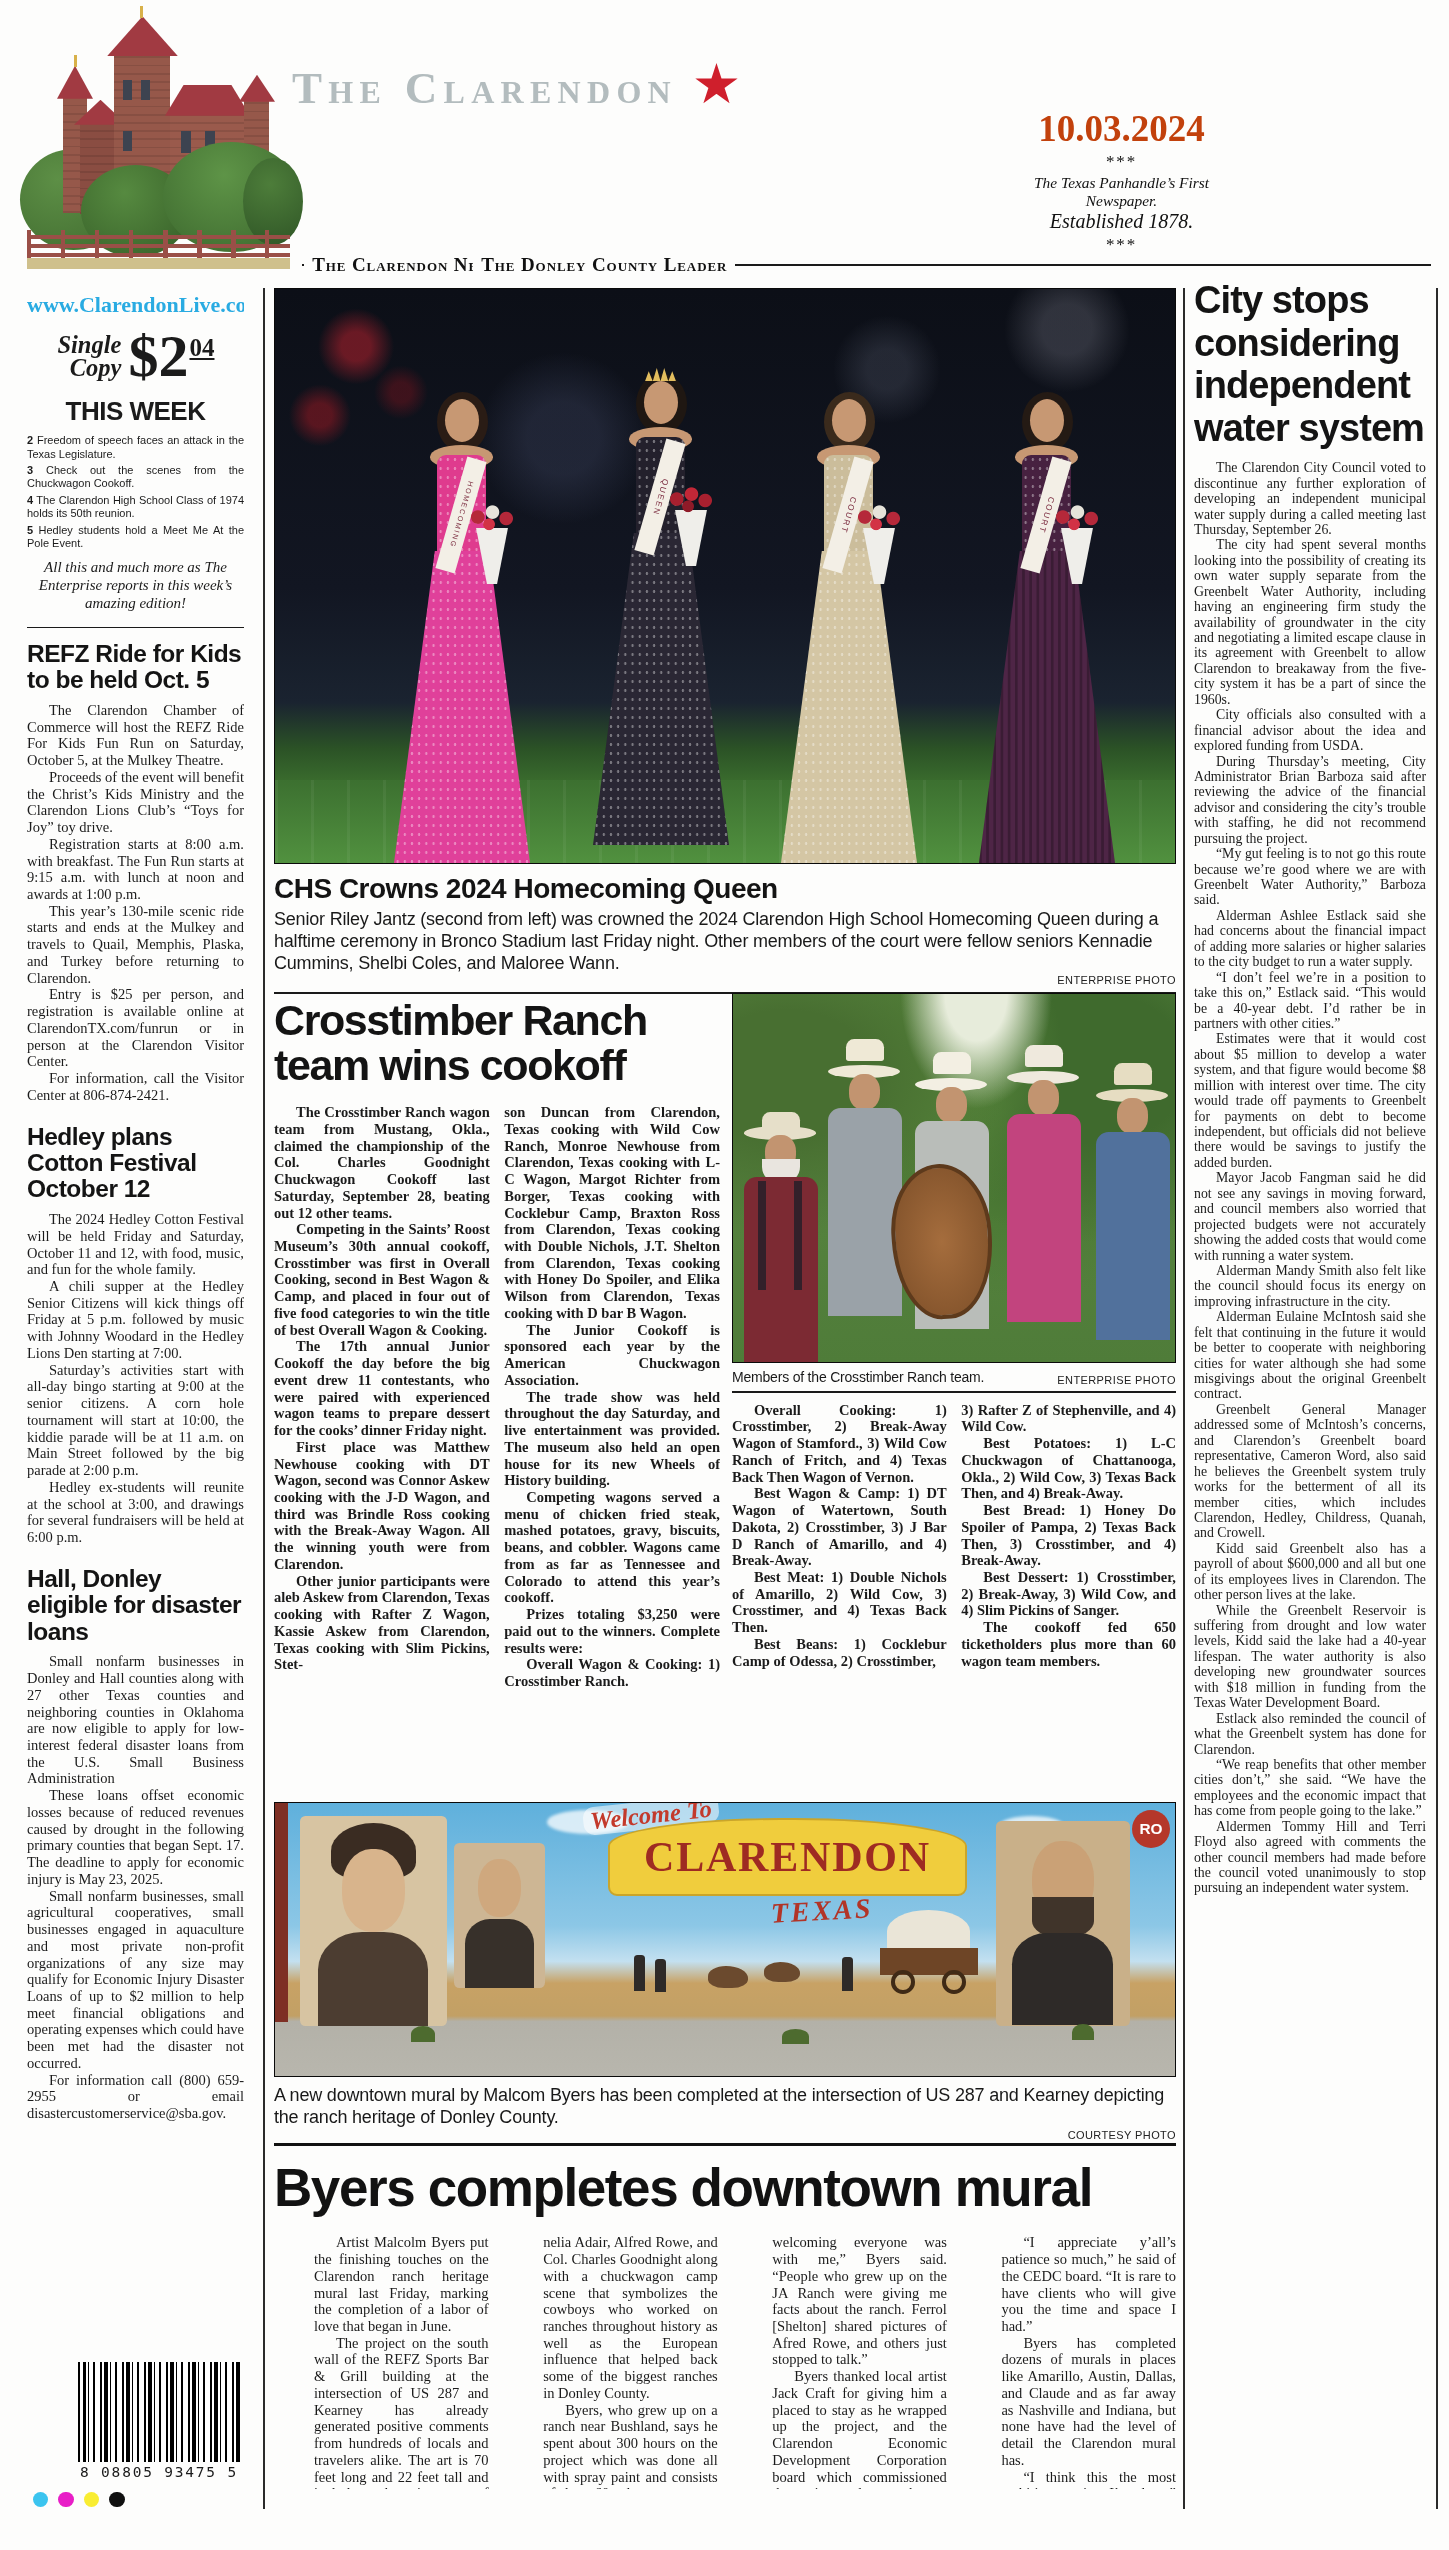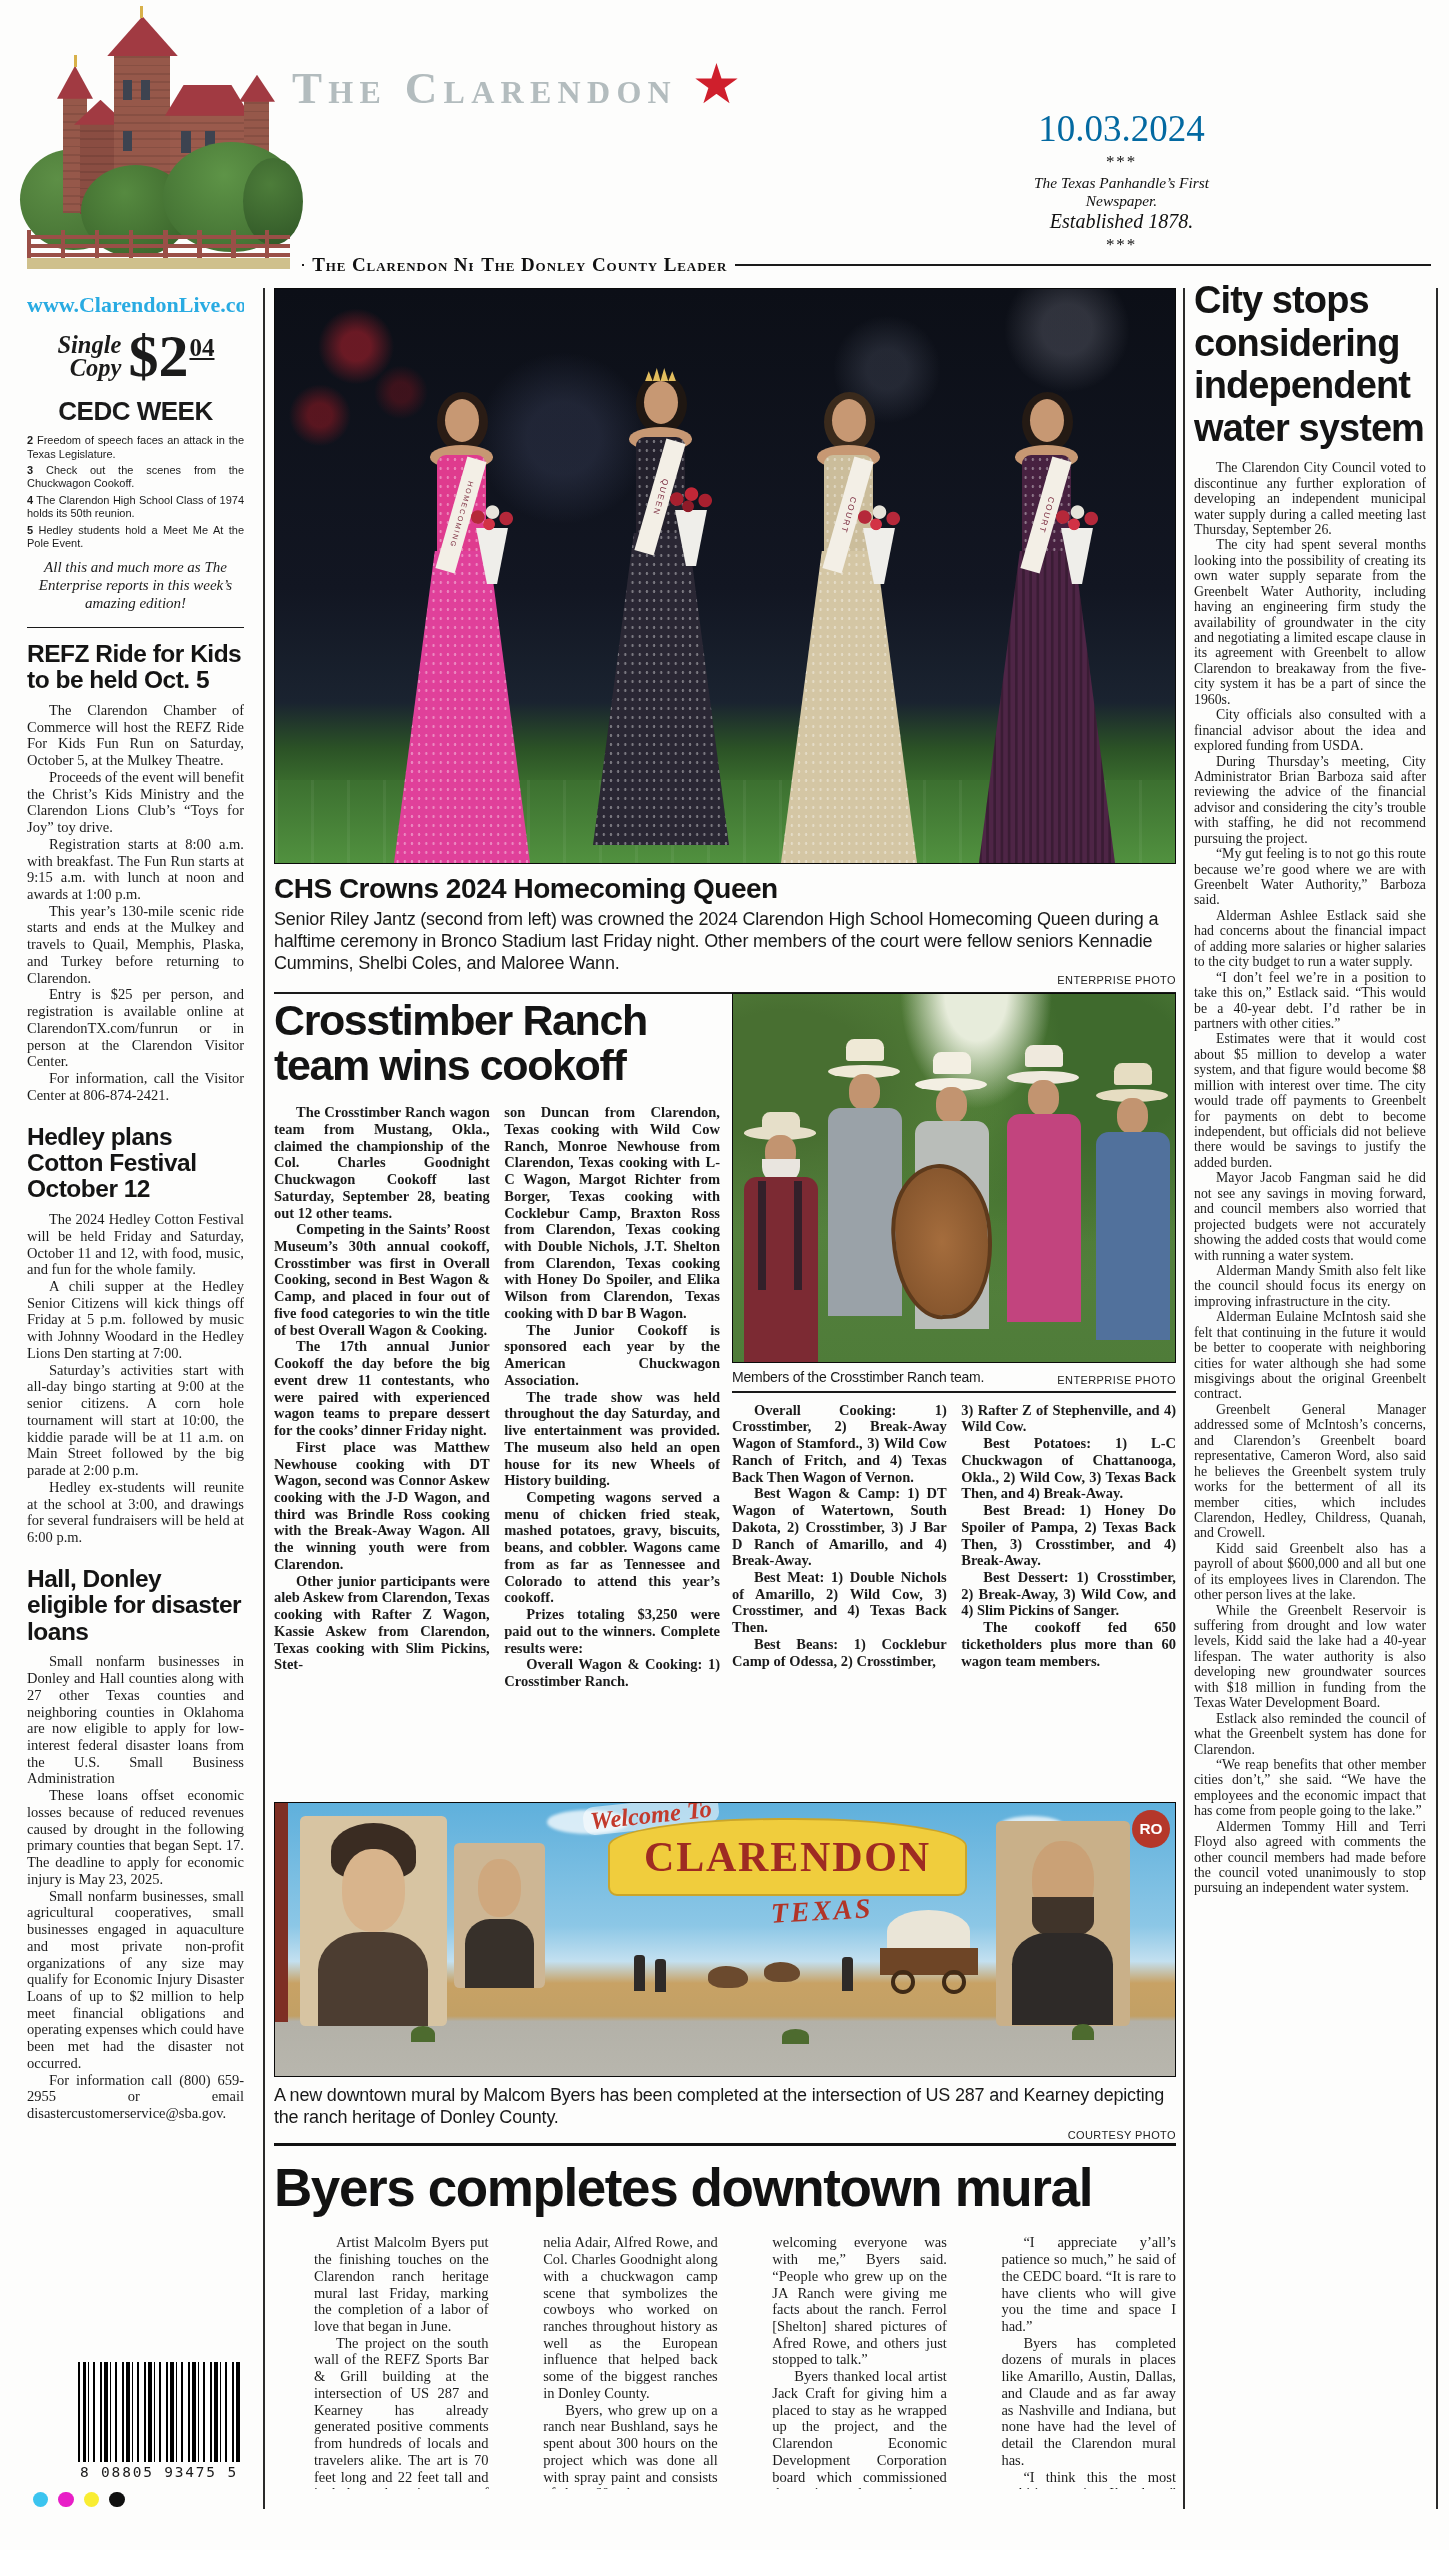--- a/index.html
+++ b/index.html
@@ -5,21 +5,21 @@
   html,body{margin:0;padding:0;background:#888;}
   .page{position:relative;width:1449px;height:2550px;background:#fdfdfc;margin:0 auto;overflow:hidden;
         font-family:"Liberation Serif",serif;color:#1b1b1b;}
   
   .mast-title{position:absolute;left:195px;top:23.5px;font-family:"Liberation Serif",serif;
         font-size:216px;line-height:1;font-weight:400;color:#0c0c0c;z-index:3;letter-spacing:-3.6px;}
   .mast-kicker{position:absolute;left:292px;top:56px;z-index:2;font-family:"Liberation Serif",serif;
         font-variant:small-caps;font-weight:700;font-size:45px;color:#b3bcbe;letter-spacing:6.3px;white-space:nowrap;}
   .mast-kicker .star{color:#cf1f2c;font-size:49px;letter-spacing:0;vertical-align:1.8px;}
   .datebox{position:absolute;left:1022px;top:107px;width:199px;text-align:center;z-index:2;}
-  .issue-date{font-family:"Liberation Serif",serif;font-weight:400;font-size:37px;color:#0369a1;letter-spacing:0;}
+  .issue-date{font-family:"Liberation Serif",serif;font-weight:700;font-size:37px;color:#c2410c;letter-spacing:0;}
   .datebox .stars{font-size:17px;letter-spacing:1.8px;margin-top:1.8px;color:#111;}
   .tag1{font-style:italic;font-size:15.4px;margin-top:2.7px;color:#111;}
   .tag2{font-style:italic;font-size:20px;color:#111;}
   .mast-rule{position:absolute;left:302px;top:264px;width:1129px;height:1.8px;background:#1a1a1a;z-index:1;}
   .mast-foot{position:absolute;top:254px;z-index:2;background:#fdfdfc;padding:0 8.2px;
         font-variant:small-caps;font-weight:700;font-size:19px;letter-spacing:0.9px;color:#111;}
   #mfl{left:304px;} #mfr{left:473px;}
   
   .courthouse{position:absolute;left:27px;top:12.7px;width:263px;height:259px;z-index:0;}
   .ch{position:absolute;}
@@ -214,21 +214,21 @@
 
   <aside class="sidebar">
     <div class="web">www.ClarendonLive.com</div>
     <div class="price-row">
       <div class="plabel">
         <div>Single</div>
         <div>Copy</div>
       </div>
       <div><span class="dollar">$2</span><span class="cents">04</span></div>
     </div>
-    <div class="tw-head">CEDC WEEK</div>
+    <div class="tw-head">THIS WEEK</div>
     <div>
 
     <p class="tw-item"><b>2</b> <span>Freedom of speech faces an attack in the Texas Legislature.</span></p>
         <p class="tw-item"><b>3</b> <span>Check out the scenes from the Chuckwagon Cookoff.</span></p>
         <p class="tw-item"><b>4</b> <span>The Clarendon High School Class of 1974 holds its 50th reunion.</span></p>
         <p class="tw-item"><b>5</b> <span>Hedley students hold a Meet Me At the Pole Event.</span></p>
       </div>
     <p class="tw-note">All this and much more as The Enterprise reports in this week’s amazing edition!</p>
     <hr class="sb-rule">
     <div class="sb-art">

